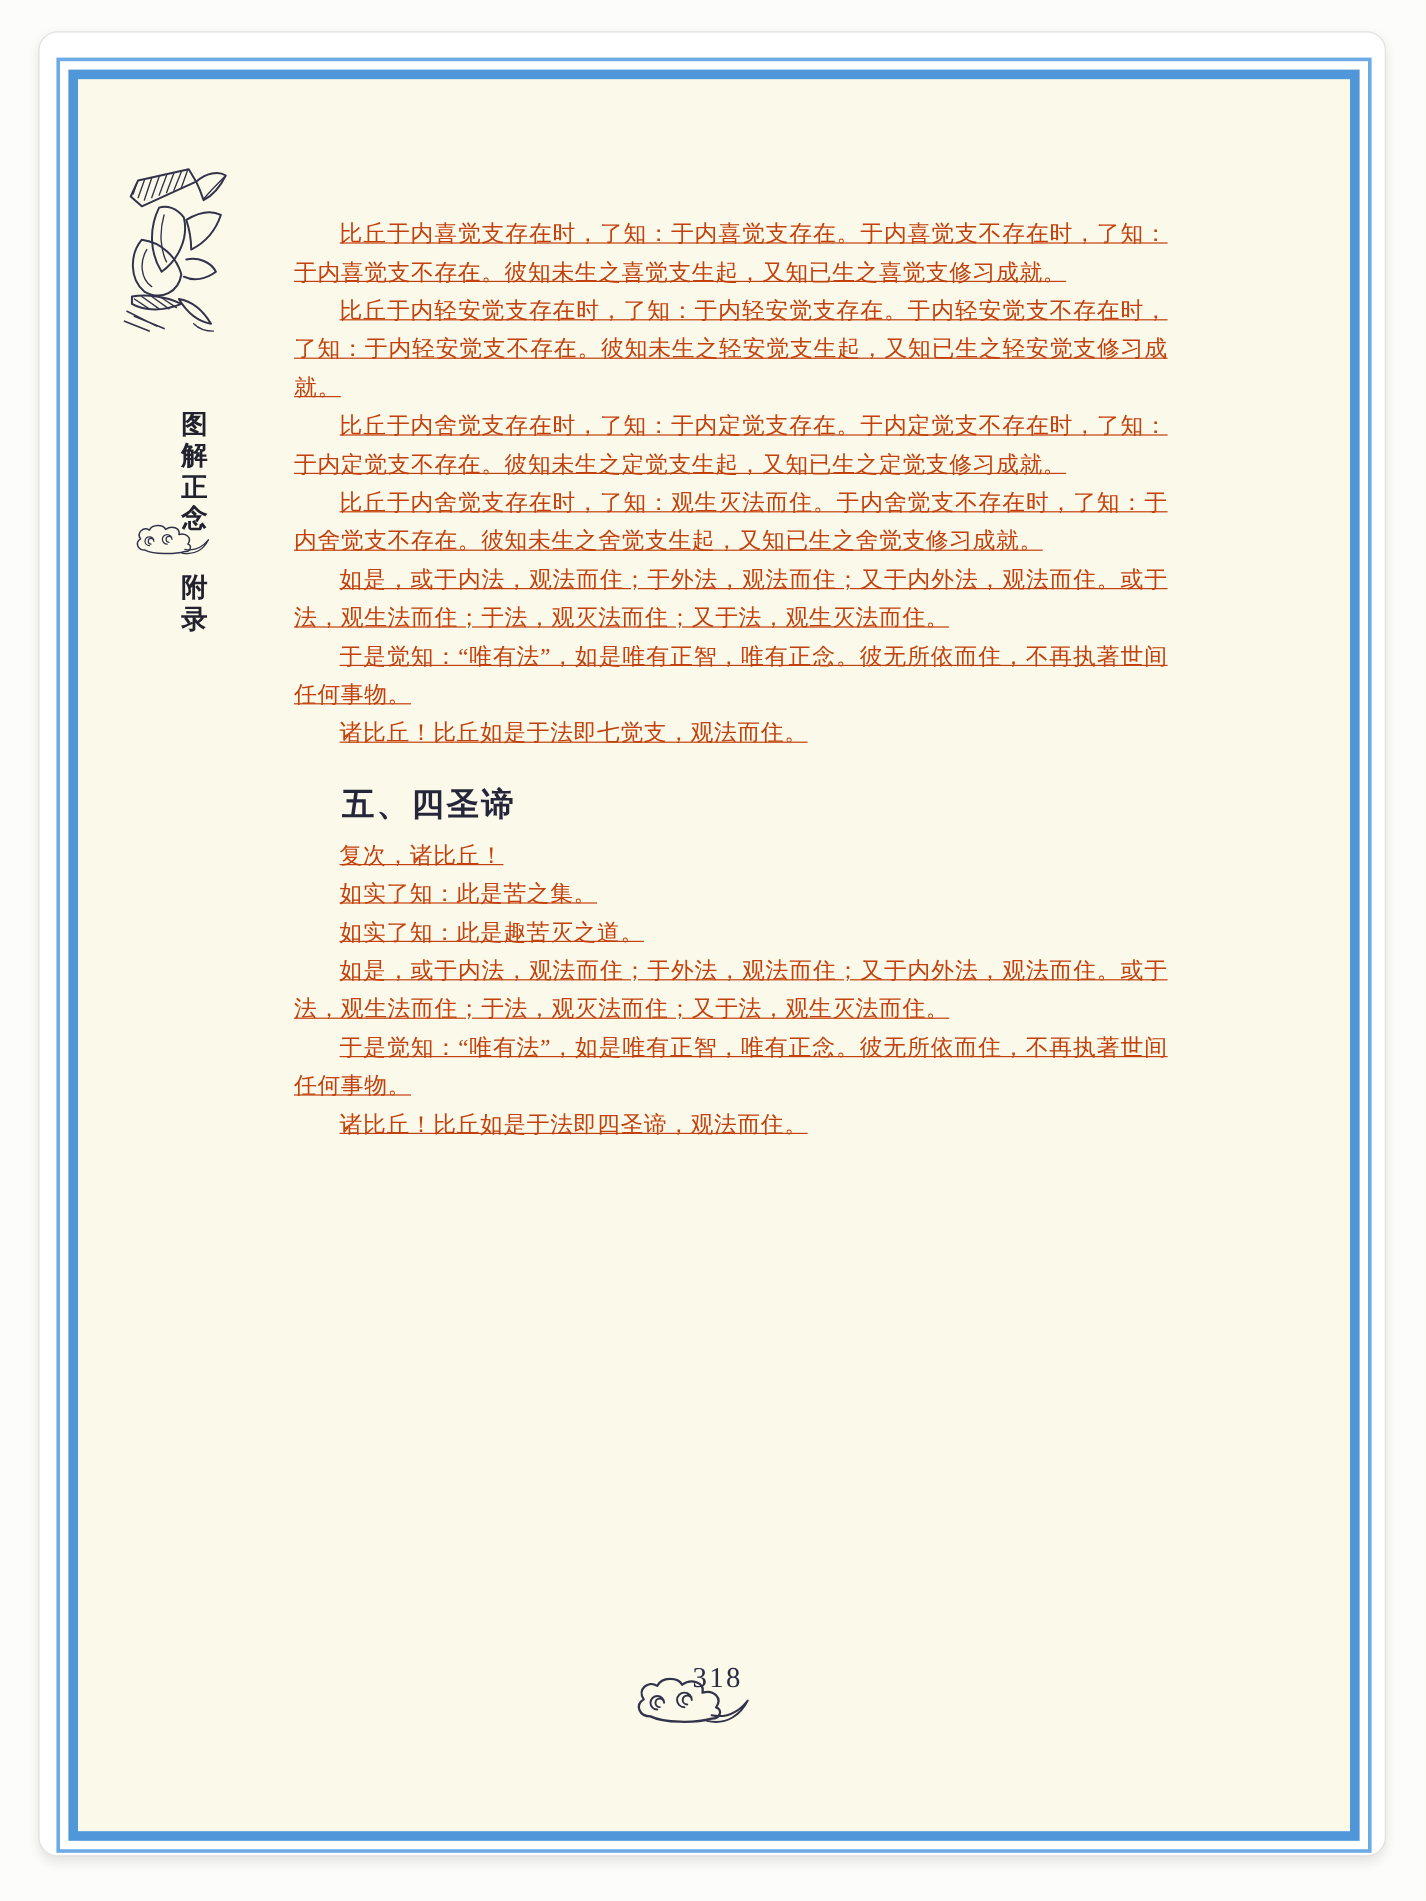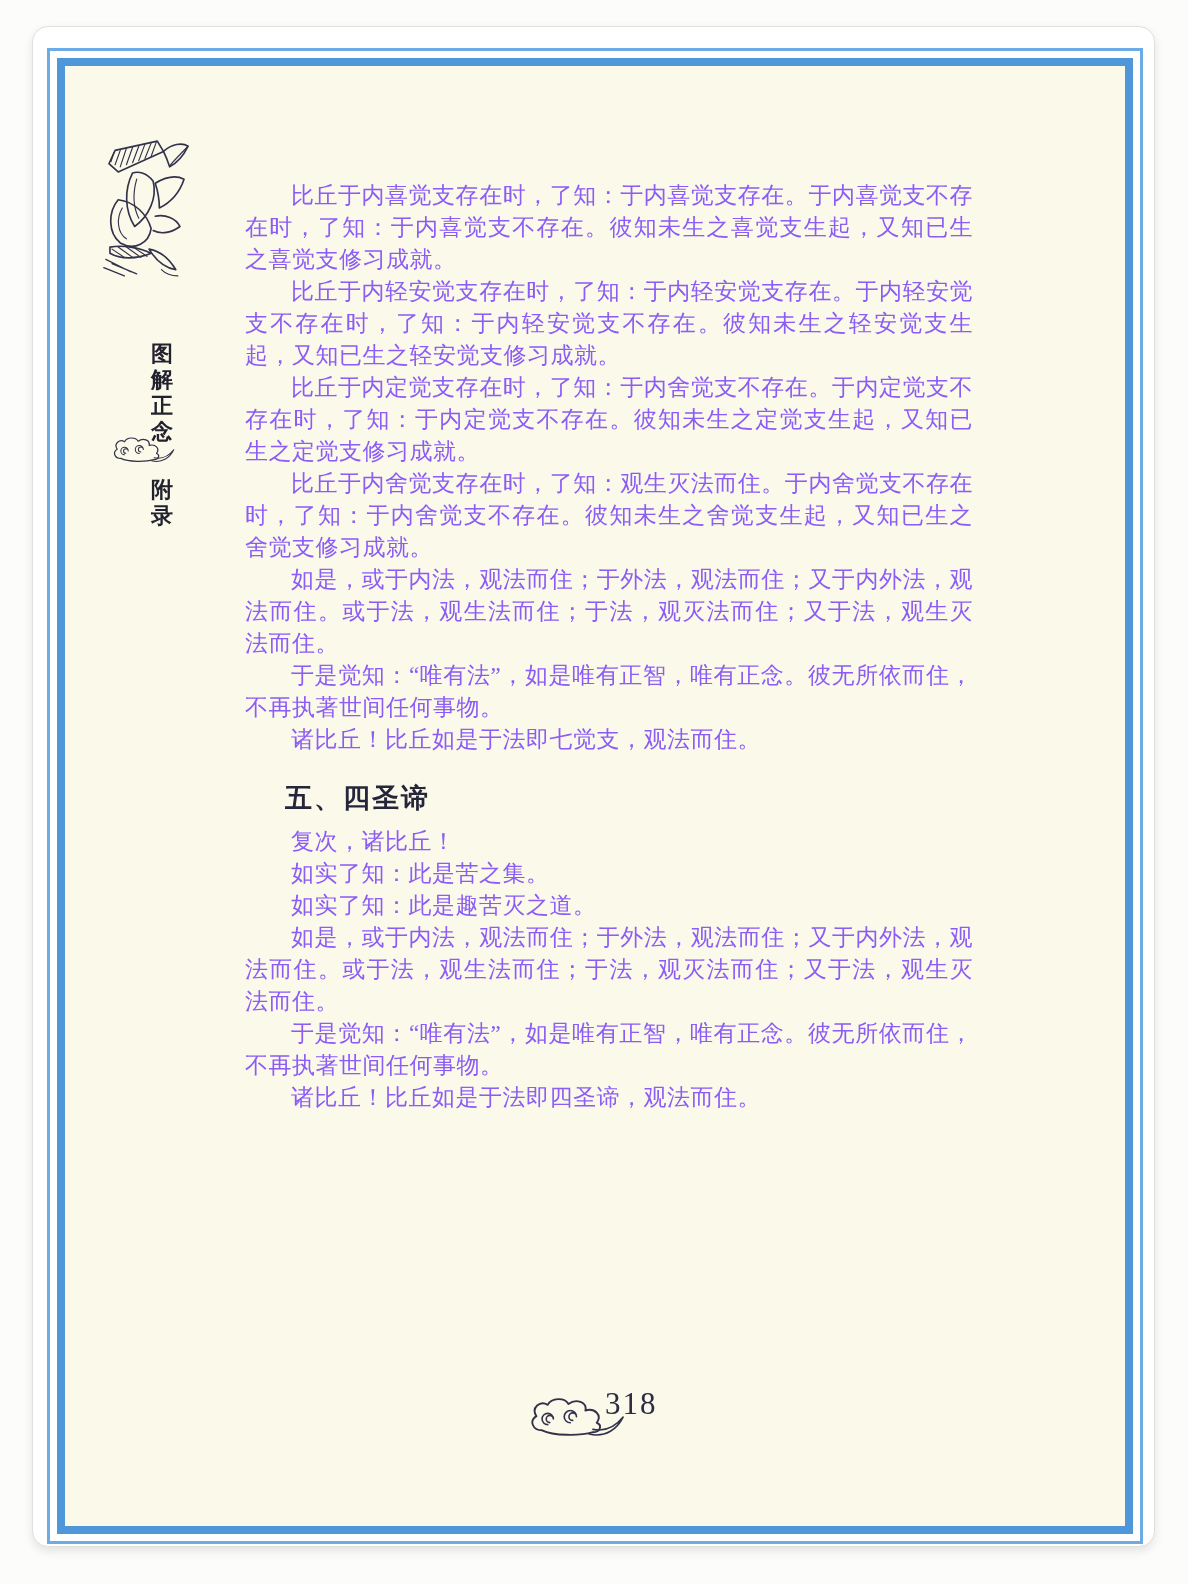--- a/index.html
+++ b/index.html
@@ -44,44 +44,44 @@
     color:#22222f;
     letter-spacing:0;
   }
   .book-title-col { left:149px; top:341px; width:26px; }
   .section-col    { left:149px; top:477px; width:26px; }
   .cloud-small { left:111px; top:434px; width:64px; height:34px; }
 
   
   .text-column { left:245px; top:180px; width:728px; }
   .text-column p {
-    font-size:23px;
+    font-size:19px;
     line-height:32px;
     letter-spacing:0.5px;
-    color:#8b5cf6;
+    color:#c2410c;
     text-indent:2em;
     text-align:justify;
     word-break:break-all;
+    text-decoration:underline;
   }
   .text-column h2.heading {
     font-size:27px;
     line-height:40px;
     font-weight:bold;
     color:#26263a;
     letter-spacing:2px;
     margin:22px 0 8px 40px;
   }
 
   
   .pageno {
     left:577px; top:1386px;
-    font-size:31px;
+    font-size:24px;
     color:#2c2c44;
     letter-spacing:2px;
-    margin-left:28px;
   }
   .cloud-large { left:527px; top:1398px; width:98px; height:42px; }
 
   svg .ink { stroke:#32324a; fill:none; stroke-linecap:round; stroke-linejoin:round; }
 </style>
 </head>
 <body>
 
 <div class="abs page-card">
   <div class="abs frame-outer" style="left:14px; top:21px;"></div>
@@ -125,21 +125,21 @@
 </svg>
 
 <div class="abs vcol section-col">
     <span>附</span>
     <span>录</span>
   </div>
 
 <div class="abs text-column">
     <p>比丘于内喜觉支存在时，了知：于内喜觉支存在。于内喜觉支不存在时，了知：于内喜觉支不存在。彼知未生之喜觉支生起，又知已生之喜觉支修习成就。</p>
     <p>比丘于内轻安觉支存在时，了知：于内轻安觉支存在。于内轻安觉支不存在时，了知：于内轻安觉支不存在。彼知未生之轻安觉支生起，又知已生之轻安觉支修习成就。</p>
-    <p>比丘于内定觉支存在时，了知：于内舍觉支不存在。于内定觉支不存在时，了知：于内定觉支不存在。彼知未生之定觉支生起，又知已生之定觉支修习成就。</p>
+    <p>比丘于内舍觉支存在时，了知：于内定觉支存在。于内定觉支不存在时，了知：于内定觉支不存在。彼知未生之定觉支生起，又知已生之定觉支修习成就。</p>
     <p>比丘于内舍觉支存在时，了知：观生灭法而住。于内舍觉支不存在时，了知：于内舍觉支不存在。彼知未生之舍觉支生起，又知已生之舍觉支修习成就。</p>
     <p>如是，或于内法，观法而住；于外法，观法而住；又于内外法，观法而住。或于法，观生法而住；于法，观灭法而住；又于法，观生灭法而住。</p>
     <p>于是觉知：“唯有法”，如是唯有正智，唯有正念。彼无所依而住，不再执著世间任何事物。</p>
     <p>诸比丘！比丘如是于法即七觉支，观法而住。</p>
     <h2 class="heading">五、四圣谛</h2>
     <p>复次，诸比丘！</p>
     <p>如实了知：此是苦之集。</p>
     <p>如实了知：此是趣苦灭之道。</p>
     <p>如是，或于内法，观法而住；于外法，观法而住；又于内外法，观法而住。或于法，观生法而住；于法，观灭法而住；又于法，观生灭法而住。</p>
     <p>于是觉知：“唯有法”，如是唯有正智，唯有正念。彼无所依而住，不再执著世间任何事物。</p>

